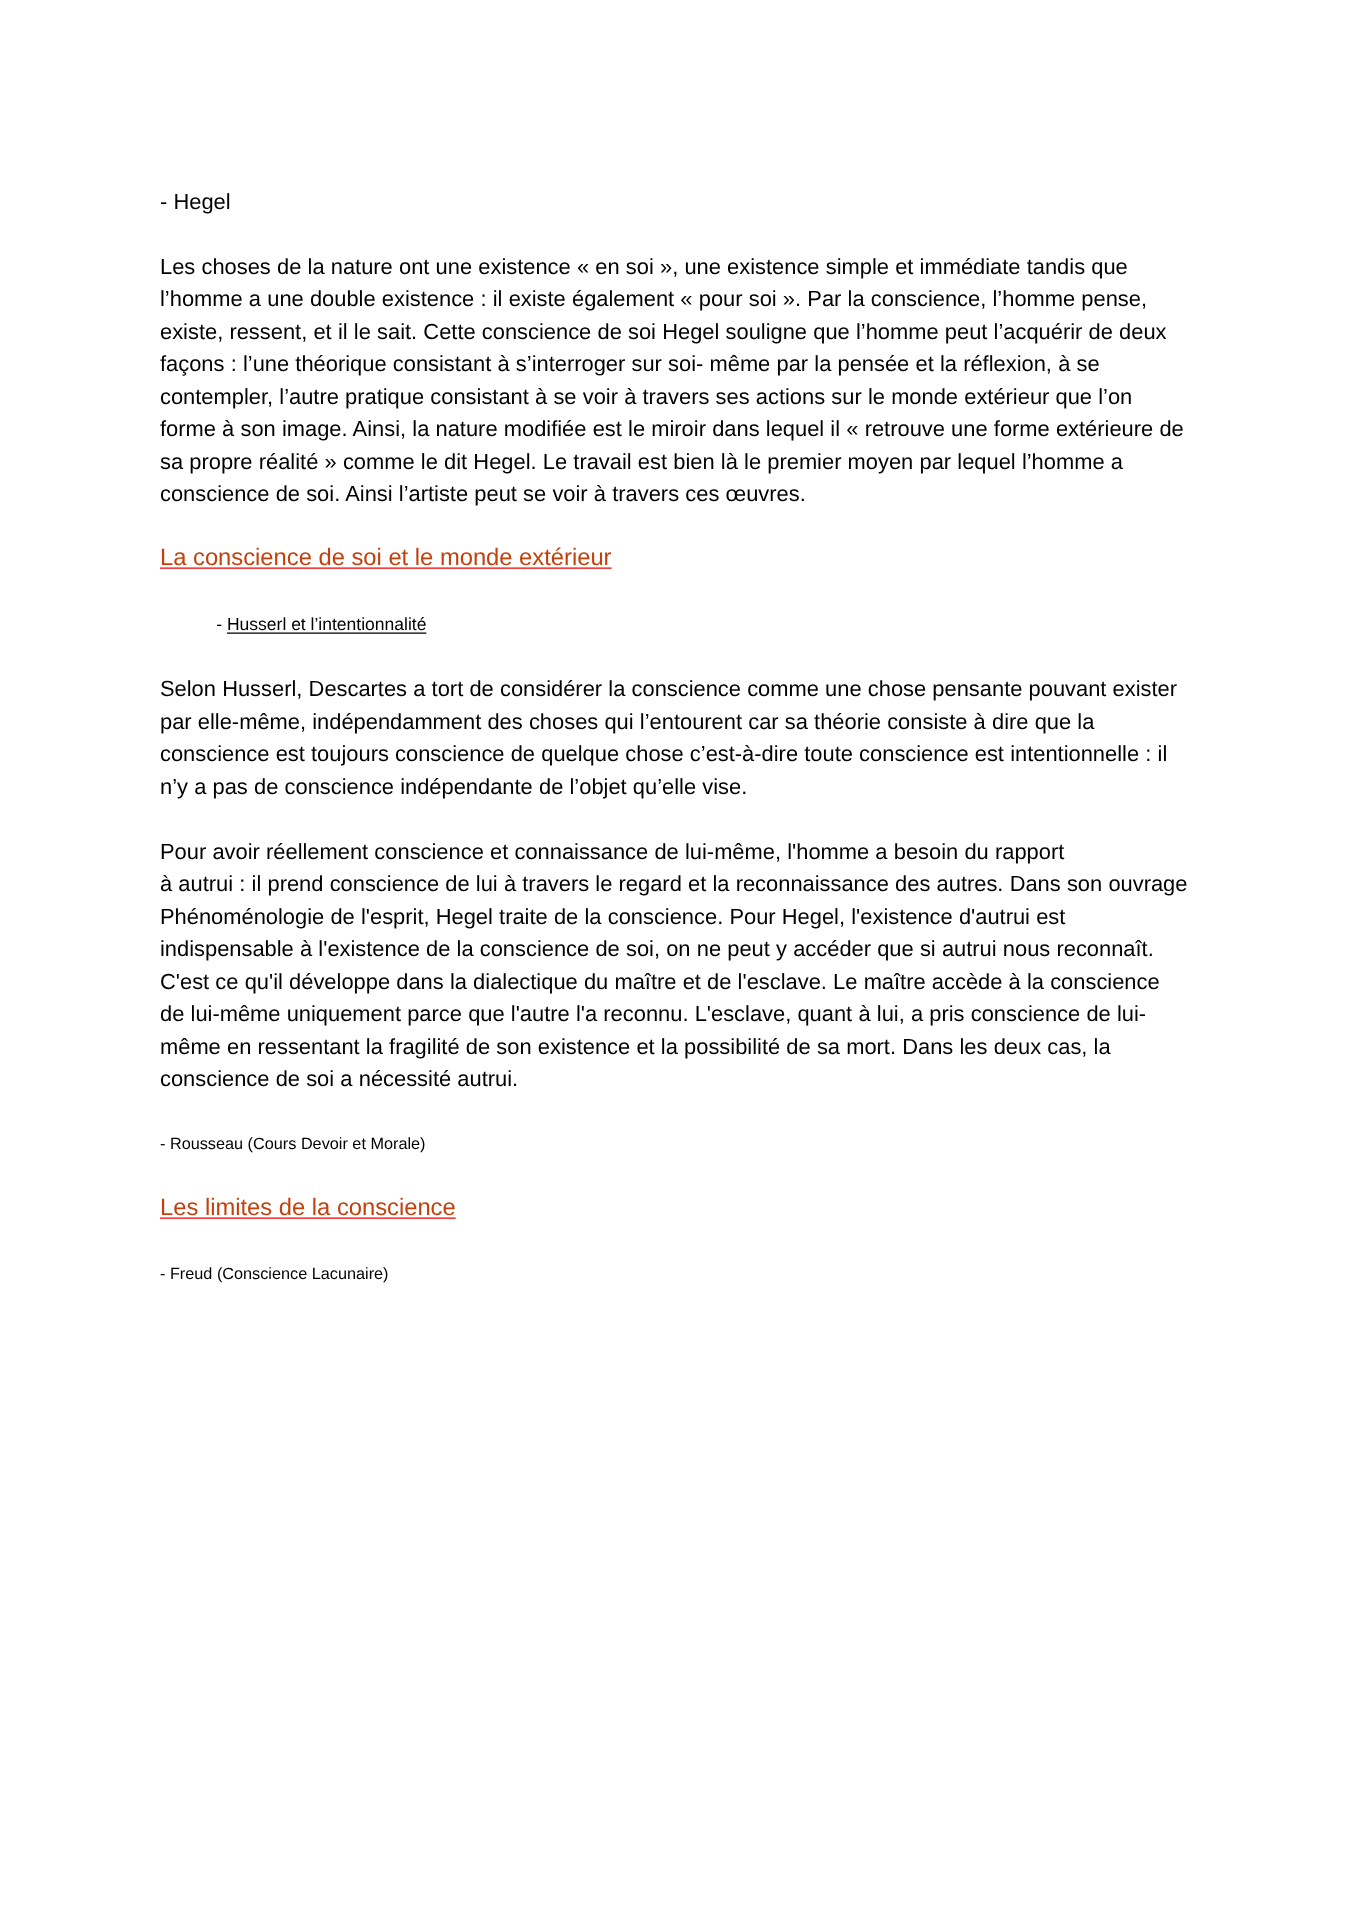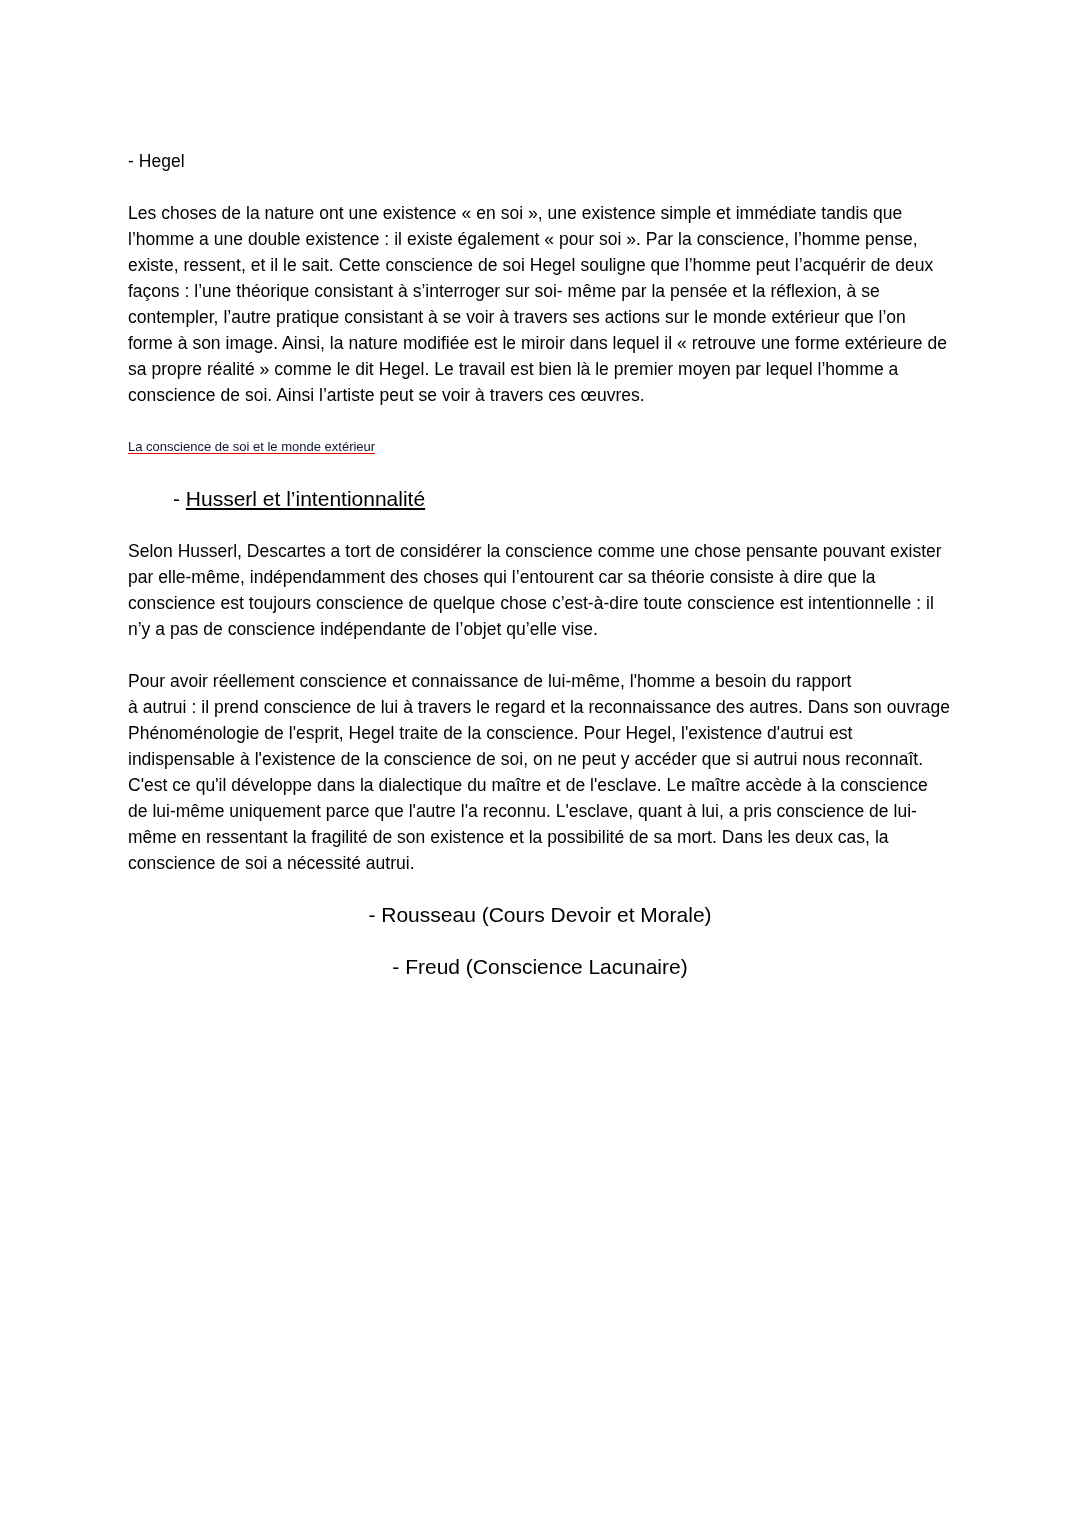--- a/index.html
+++ b/index.html
@@ -32,38 +32,37 @@
     font-size: 17.5px;
     line-height: 26px;
     margin: 0 0 26px 0;
     text-align: left;
     word-spacing: 0.1px;
   }
   .para:last-child {
     margin-bottom: 0;
   }
   .source-line {
-    font-size: 21px;
-    line-height: 26px;
-    margin: 0 0 26px 0;
-    text-align: center;
-  }
-  .section-heading {
     font-size: 13px;
     line-height: 26px;
     margin: 0 0 26px 0;
-    color: #0f172a;
+  }
+  .section-heading {
+    font-size: 19px;
+    line-height: 26px;
+    margin: 0 0 26px 0;
+    color: #c2410c;
   }
   .section-heading .u {
     text-decoration: underline;
     text-decoration-color: #ee0000;
     text-underline-offset: 2px;
   }
   .sub-heading {
-    font-size: 21px;
+    font-size: 14px;
     line-height: 26px;
     margin: 0 0 26px 0;
     padding-left: 45px;
     color: #000000;
   }
   .sub-heading .u {
     text-decoration: underline;
     text-decoration-color: #000000;
     text-underline-offset: 2px;
   }
@@ -84,17 +83,18 @@
 
     <p class="para">Selon Husserl, Descartes a tort de considérer la conscience comme une chose pensante pouvant exister par elle-même, indépendamment des choses qui l’entourent car sa théorie consiste à dire que la conscience est toujours conscience de quelque chose c’est-à-dire toute conscience est intentionnelle : il n’y a pas de conscience indépendante de l’objet qu’elle vise.</p>
 
 
     <p class="para"><span>Pour avoir réellement conscience et connaissance de lui-même, l'homme a besoin du rapport</span><br><span>à autrui : il prend conscience de lui à travers le regard et la reconnaissance des autres. Dans son ouvrage Phénoménologie de l'esprit, Hegel traite de la conscience. Pour Hegel, l'existence d'autrui est indispensable à l'existence de la conscience de soi, on ne peut y accéder que si autrui nous reconnaît. C'est ce qu'il développe dans la dialectique du maître et de l'esclave. Le maître accède à la conscience de lui-même uniquement parce que l'autre l'a reconnu. L'esclave, quant à lui, a pris conscience de lui-même en ressentant la fragilité de son existence et la possibilité de sa mort. Dans les deux cas, la conscience de soi a nécessité autrui.</span></p>
 
 
 
     <p class="source-line">- Rousseau (Cours Devoir et Morale)</p>
 
+    <p class="section-heading"><span class="u">Les limites de la conscience</span></p>
 
     <p class="source-line">- Freud (Conscience Lacunaire)</p>
 
   </div>
 </div>
 
 </body></html>

